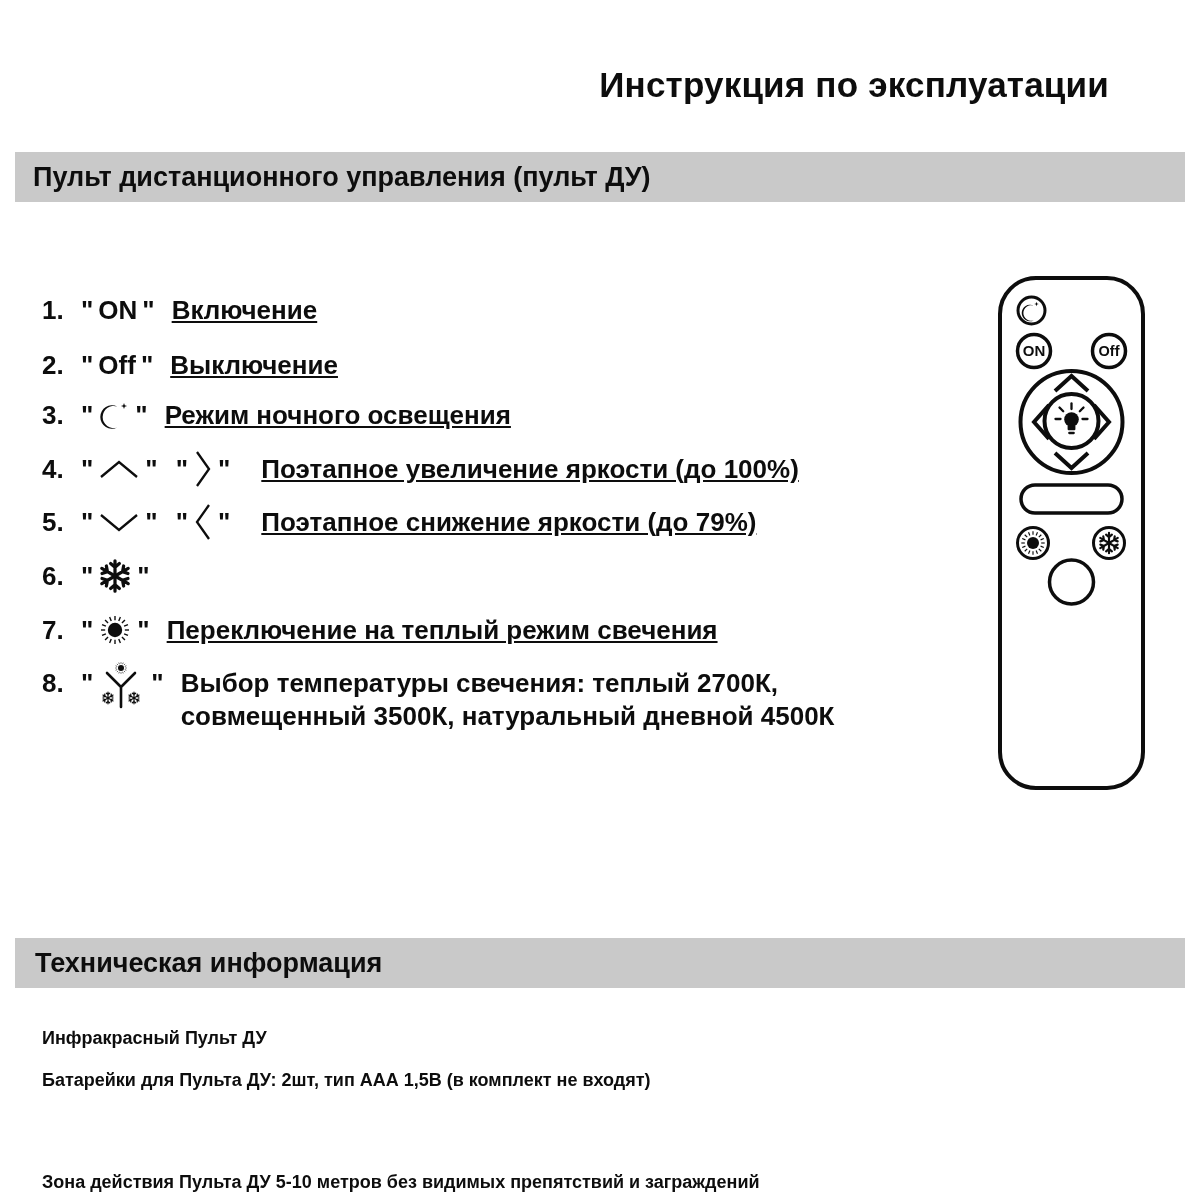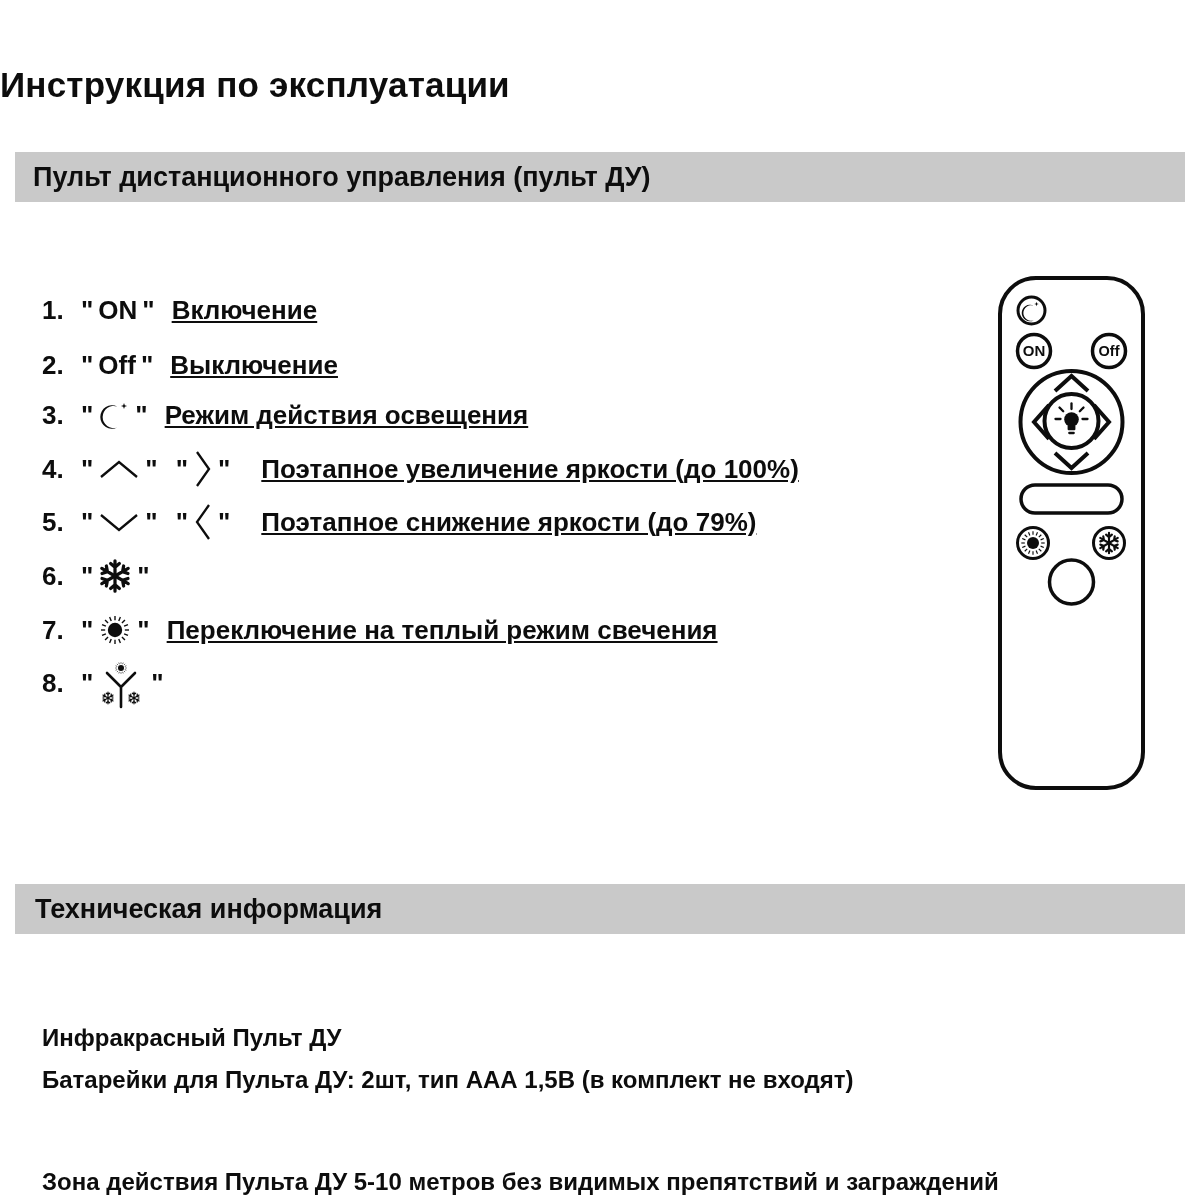--- a/index.html
+++ b/index.html
@@ -3,44 +3,44 @@
 <meta charset="utf-8">
 <style>
   html,body{margin:0;padding:0;}
   body{
     width:1200px;height:1200px;position:relative;background:#ffffff;
     font-family:"Liberation Sans",sans-serif;font-weight:700;color:#0d0d0d;
     overflow:hidden;
   }
   .abs{position:absolute;}
   .page-title{
-    top:66px;left:0;width:1109px;text-align:left;
+    top:66px;left:0;width:1109px;text-align:right;
     font-size:35px;line-height:38px;letter-spacing:.2px;
   }
   .section-bar{
     left:15px;width:1170px;height:50px;background:#c9c9c9;
     display:flex;align-items:center;box-sizing:border-box;padding-left:18px;
     font-size:27px;
   }
   .bar-remote{top:152px;}
-  .bar-tech{top:884px;padding-left:20px;}
+  .bar-tech{top:938px;padding-left:20px;}
   .item{
     left:42px;height:32px;display:flex;align-items:center;
     font-size:26px;line-height:32px;white-space:nowrap;
   }
   .item .num{width:34px;flex:0 0 auto;}
   .item .q{margin:0 5px;flex:0 0 auto;}
   .item .label{margin-left:12px;text-decoration:underline;}
   .item .label-far{margin-left:26px;}
   .q2{margin-left:13px !important;}
   .item svg{overflow:visible;flex:0 0 auto;display:block;}
   .item-8{align-items:flex-start;height:auto;}
   .item-8 .num,.item-8 .q,.item-8 .lbl2{margin-top:7px;}
   .lbl2{margin-left:12px;line-height:33px;}
-  .tech-line{left:42px;font-size:24px;line-height:32px;white-space:nowrap;}
+  .tech-line{left:42px;font-size:18px;line-height:32px;white-space:nowrap;}
   .remote-svg{left:985px;top:270px;overflow:visible;}
   .defs-svg{position:absolute;width:0;height:0;}
 </style>
 </head>
 <body>
 
 <svg class="defs-svg" aria-hidden="true">
   <defs>
     <path id="crescent" d="M4 -8.06 A 9 9 0 1 0 4 8.06 A 8.5 8.5 0 1 1 4 -8.06 Z" fill="#0d0d0d"></path>
     <path id="star4" d="M0 -3.8 L1 -1 L3.8 0 L1 1 L0 3.8 L-1 1 L-3.8 0 L-1 -1 Z" fill="#0d0d0d"></path>
@@ -102,21 +102,21 @@
   </div>
 
   <div class="abs item" style="top:399px">
     <span class="num">3.</span>
     <span class="q">"</span>
     <svg width="32" height="32">
       <use href="#crescent" transform="translate(14,18) scale(1.3)"></use>
       <use href="#star4" transform="translate(26,7) scale(0.8)"></use>
     </svg>
     <span class="q">"</span>
-    <span class="label">Режим действия освещения</span>
+    <span class="label">Режим ночного освещения</span>
   </div>
 
   <div class="abs item" style="top:453px">
     <span class="num">4.</span>
     <span class="q">"</span>
     <svg width="42" height="24">
       <path d="M3 20L21 5L39 20" fill="none" stroke="#0d0d0d" stroke-width="2.3"></path>
     </svg>
     <span class="q">"</span>
     <span class="q q2">"</span>
@@ -164,20 +164,24 @@
   <div class="abs item item-8" style="top:660px">
     <span class="num">8.</span>
     <span class="q">"</span>
     <svg width="48" height="58">
       <path d="M23 27L9 13M23 27L37 13M23 27L23 47" fill="none" stroke="#0d0d0d" stroke-width="2.6" stroke-linecap="round"></path>
       <use href="#warm-sun" transform="translate(23,8) scale(0.5)"></use>
       <use href="#snowflake" transform="translate(10,38) scale(0.62)"></use>
       <use href="#snowflake" transform="translate(36,38) scale(0.62)"></use>
     </svg>
     <span class="q">"</span>
+    <span class="lbl2">
+      <div>Выбор температуры свечения: теплый 2700К,</div>
+      <div>совмещенный 3500К, натуральный дневной 4500К</div>
+    </span>
   </div>
 
 </div>
 
 <svg class="abs remote-svg" width="175" height="530" viewBox="0 0 175 530">
   <rect x="15" y="8" width="143" height="510" rx="36" fill="#ffffff" stroke="#0d0d0d" stroke-width="4"></rect>
 
   <g>
     <circle cx="46.5" cy="40.5" r="13.5" fill="none" stroke="#0d0d0d" stroke-width="3"></circle>
     <g>

